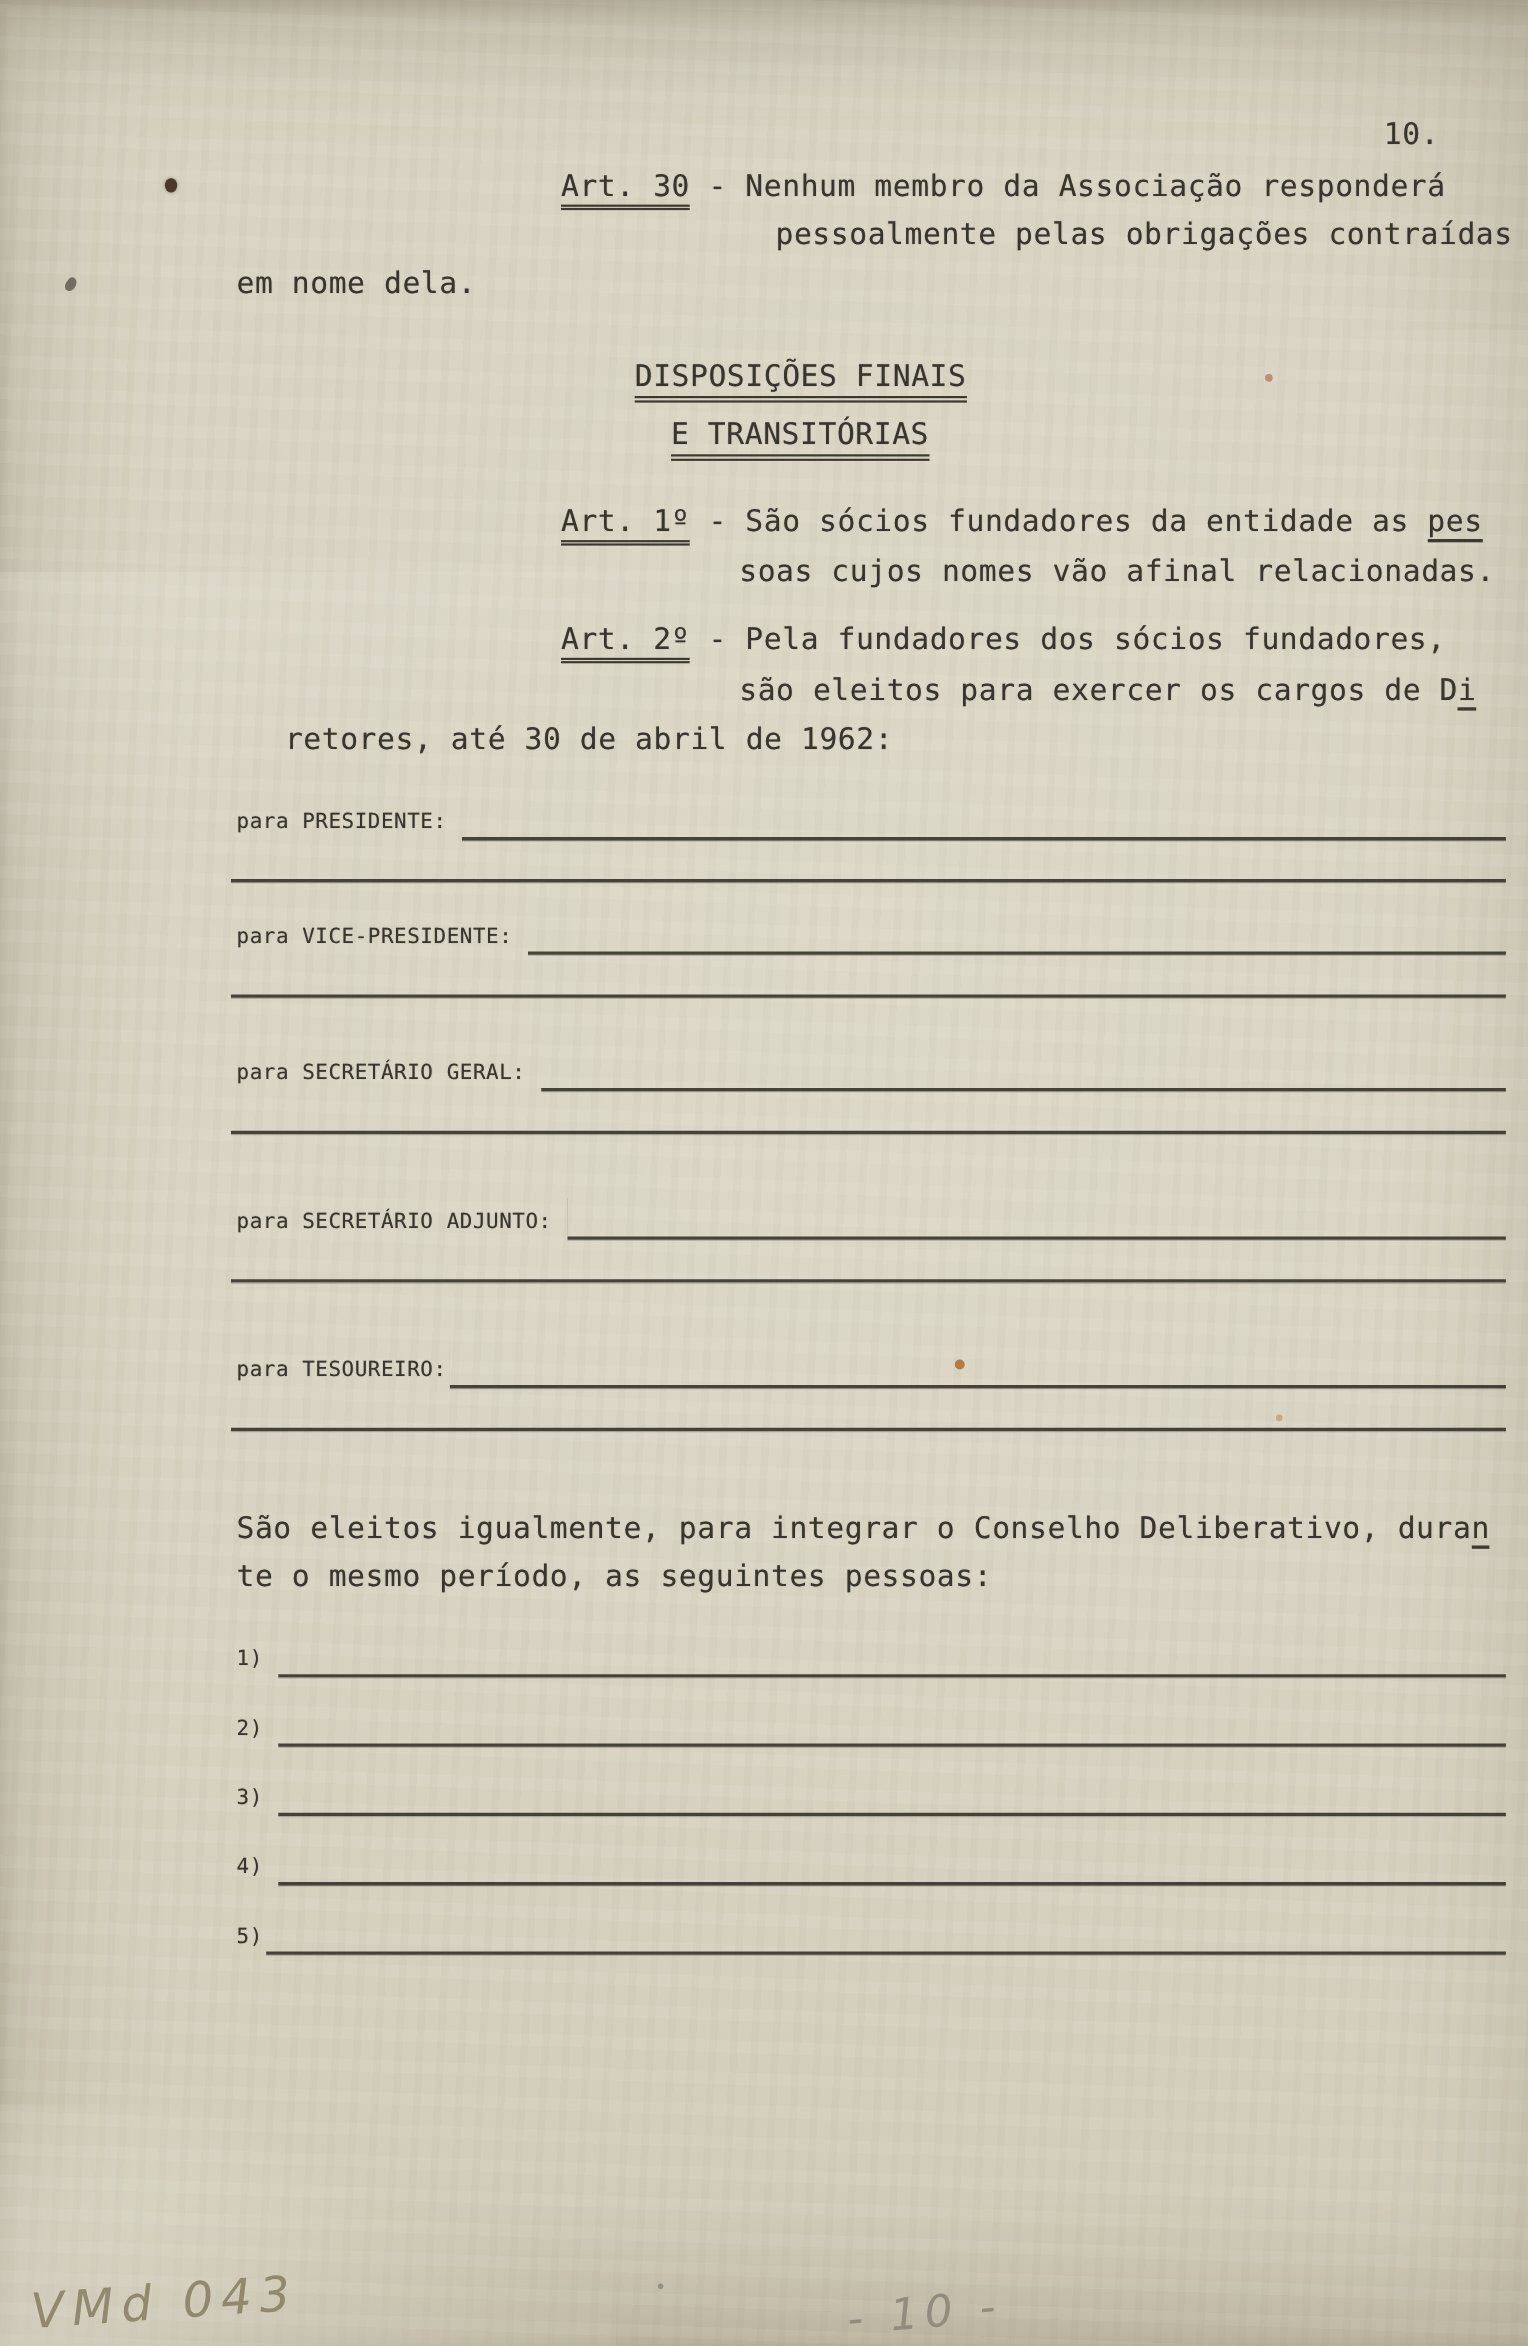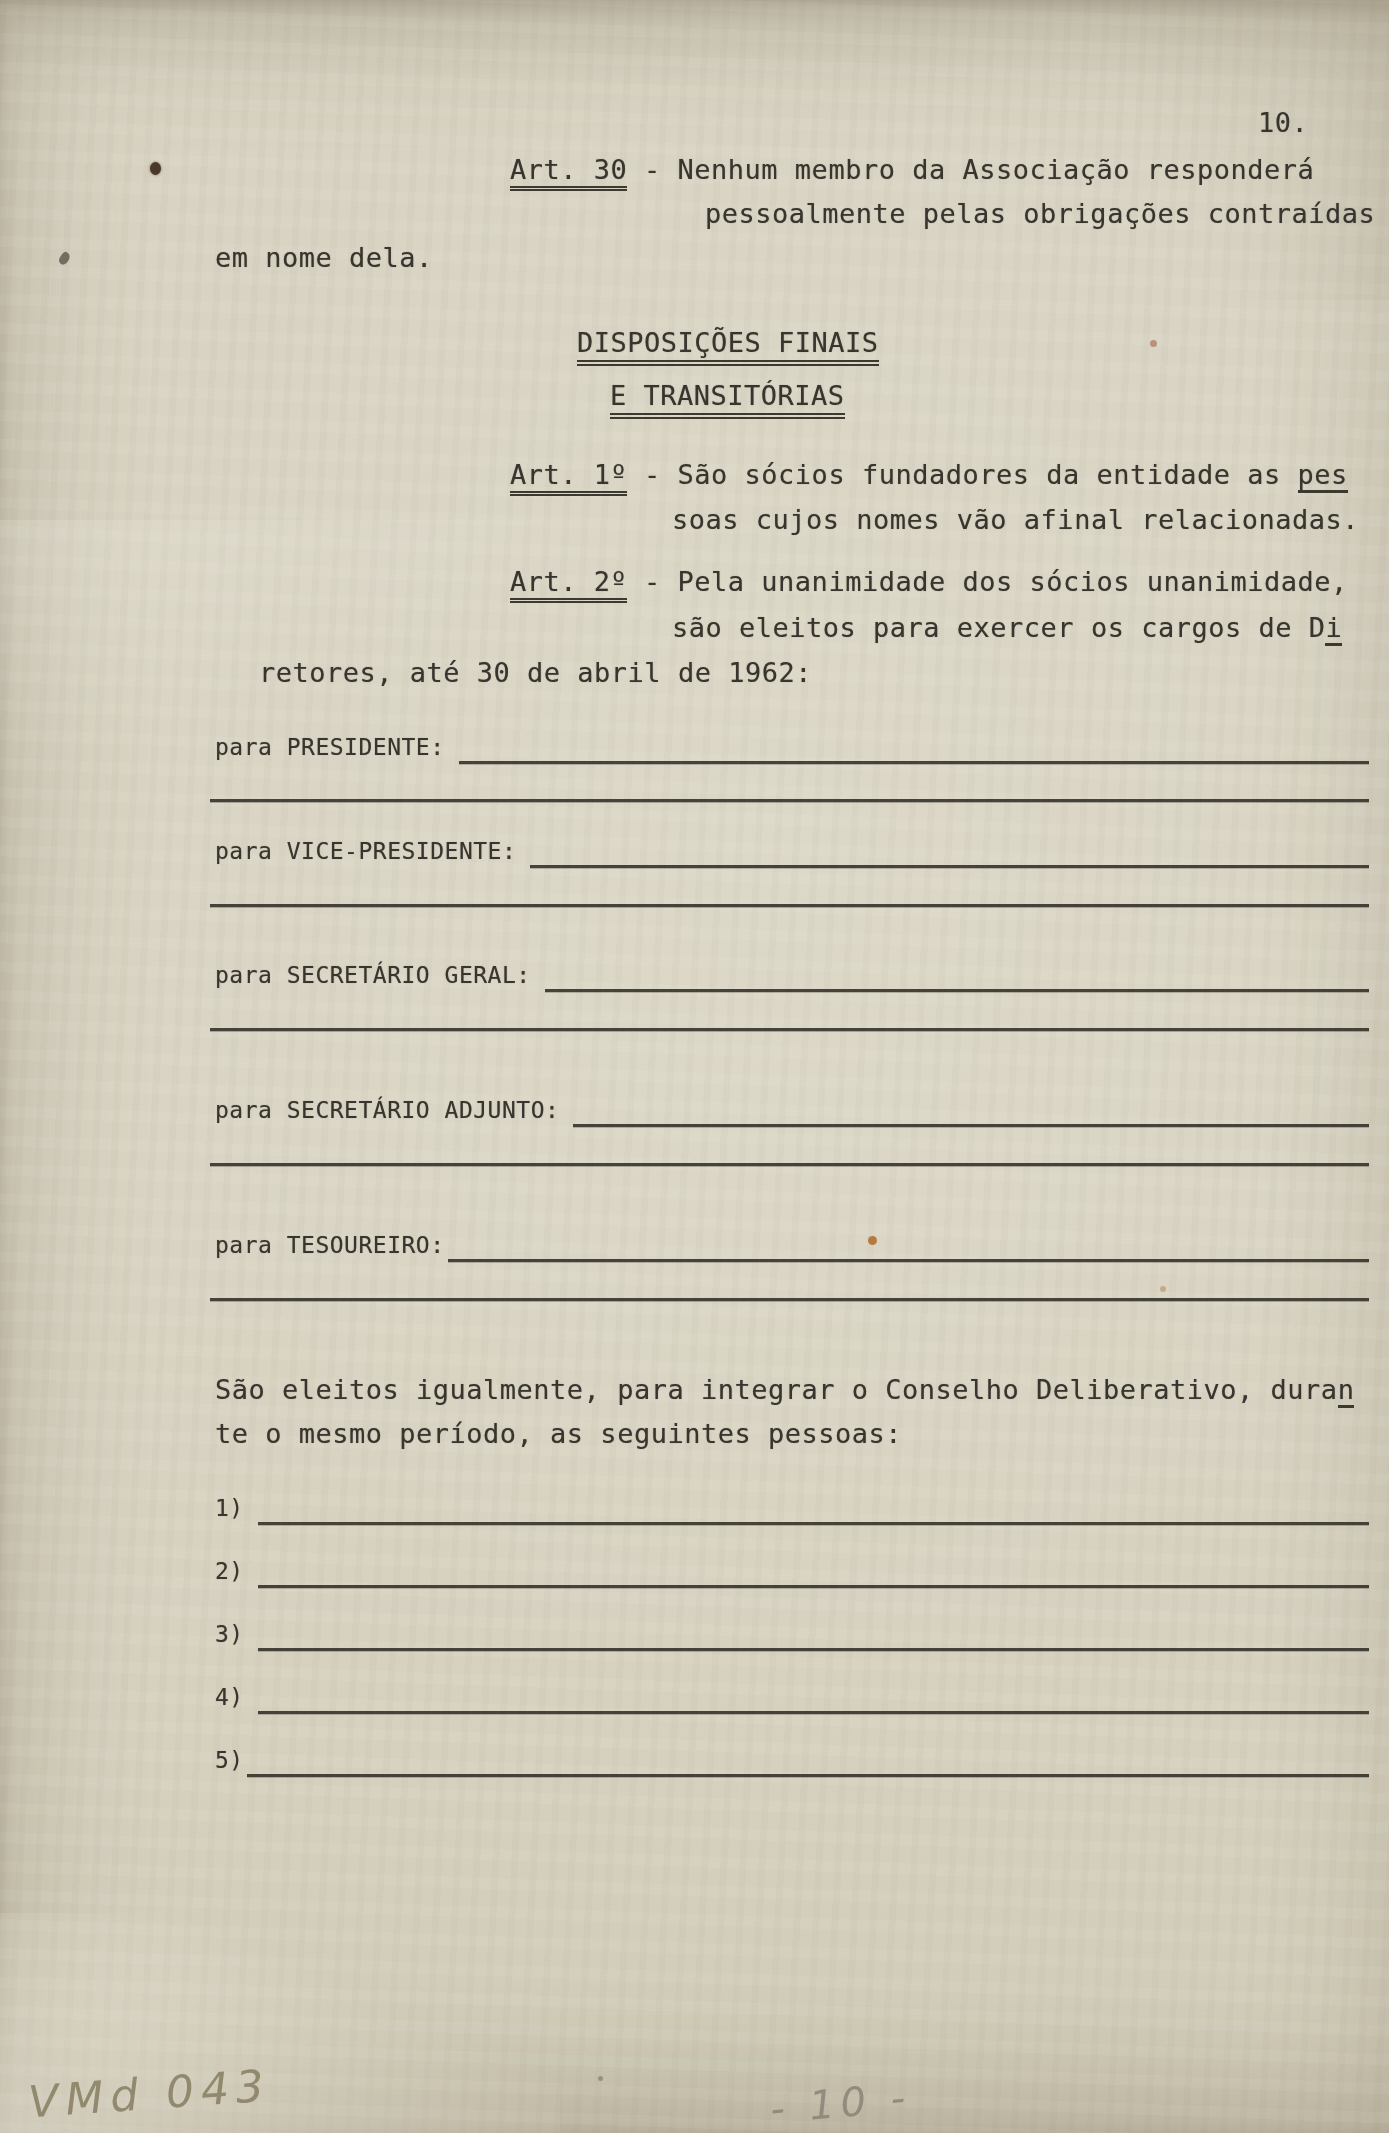--- a/index.html
+++ b/index.html
@@ -42,21 +42,21 @@
     font-size:27px;line-height:44px;letter-spacing:0.5px;
     white-space:pre;
     text-shadow:0 0 1px rgba(56,53,46,0.45);
   }
   .artlabel{border-bottom:5px double #3c3930;padding-bottom:1px;}
   .dbl-underline{border-bottom:6px double #3c3930;padding-bottom:2px;text-align:center;}
   .ulend{border-bottom:3px solid #3c3930;}
   .fieldrow{
     position:absolute;left:215px;right:44px;
     display:flex;align-items:stretch;
-    font-size:23px;line-height:44px;letter-spacing:0.5px;
+    font-size:19px;line-height:44px;letter-spacing:0.5px;
     white-space:pre;text-shadow:0 0 1px rgba(56,53,46,0.45);
   }
   .fieldrow .fill{
     flex:1;height:36px;margin-left:14px;
     border-bottom:3px solid rgba(48,45,38,0.88);
     box-shadow:0 1px 0 rgba(48,45,38,0.25);
   }
   .fieldrow .fill.tight{margin-left:3px;}
   .rule{
     position:absolute;left:210px;right:44px;height:0;
@@ -91,21 +91,21 @@
   <div class="tline" style="left:510px;top:148px;"><span class="artlabel">Art. 30</span><span> - </span><span>Nenhum membro da Associação responderá</span></div>
   <div class="tline" style="left:705px;top:192px;">pessoalmente pelas obrigações contraídas</div>
   <div class="tline" style="left:215px;top:236px;">em nome dela.</div>
 
   <div class="tline" style="left:577px;top:321px;"><span class="dbl-underline">DISPOSIÇÕES FINAIS</span></div>
   <div class="tline" style="left:610px;top:374px;"><span class="dbl-underline">E TRANSITÓRIAS</span></div>
 
   <div class="tline" style="left:510px;top:453px;"><span class="artlabel">Art. 1º</span><span> - </span><span>São sócios fundadores da entidade as </span><span class="ulend">pes</span></div>
   <div class="tline" style="left:672px;top:498px;">soas cujos nomes vão afinal relacionadas.</div>
 
-  <div class="tline" style="left:510px;top:560px;"><span class="artlabel">Art. 2º</span><span> - </span><span>Pela unanimidade dos sócios unanimidade,</span></div>
+  <div class="tline" style="left:510px;top:560px;"><span class="artlabel">Art. 2º</span><span> - </span><span>Pela fundadores dos sócios fundadores,</span></div>
   <div class="tline" style="left:672px;top:606px;"><span>são eleitos para exercer os cargos de D</span><span class="ulend">i</span></div>
   <div class="tline" style="left:215px;top:651px;margin-left:44px;">retores, até 30 de abril de 1962:</div>
 
   <div class="fieldrow" style="top:725px;">
     <span>para PRESIDENTE:</span>
     <div class="fill"></div>
   </div>
   <div class="rule" style="top:799px;"></div>
 
   <div class="fieldrow" style="top:829px;">

